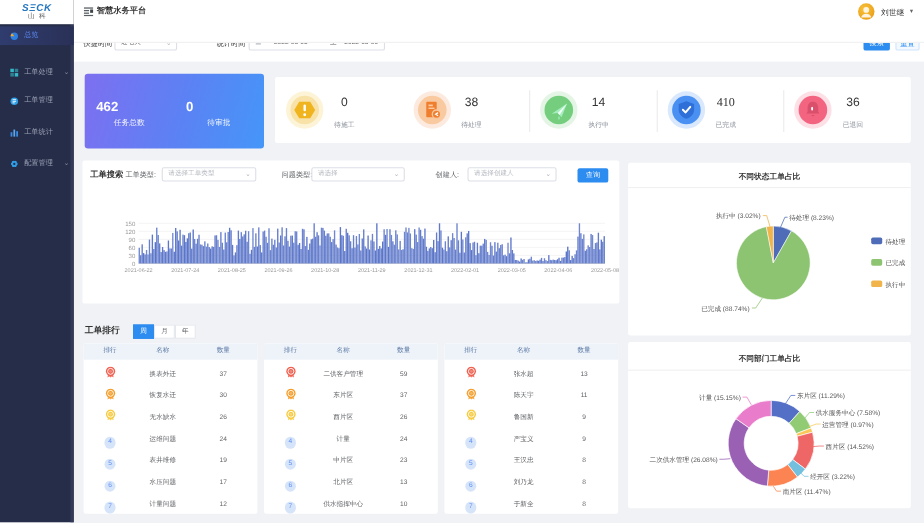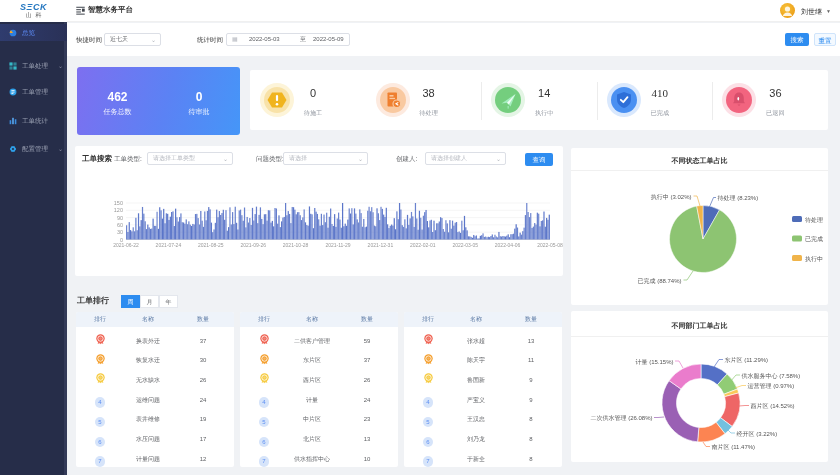--- a/index.html
+++ b/index.html
@@ -9,40 +9,40 @@
 #sidebar { position:absolute; left:0; top:0; width:67px; height:475px; background:#262d49; z-index:5; }
 #logo { position:absolute; left:0; top:0; width:67px; height:22px; background:#fff; text-align:center; }
 #logo .seck { font-weight:bold; color:#2577c0; font-size:9px; letter-spacing:0.5px; line-height:10px; margin-top:2px; font-style:italic; }
 #logo .sk { color:#555; font-size:6px; letter-spacing:4px; line-height:7px; text-indent:4px; }
 .mitem { position:absolute; left:0; width:67px; height:26px; color:#9ba1b3; font-size:6.5px; line-height:26px; }
 .mitem .mi { position:absolute; left:9px; top:50%; margin-top:-4px; width:8px; height:8px; }
 .mitem .mt { position:absolute; left:22px; }
 .mitem .caret { position:absolute; right:4px; top:0; font-size:6px; color:#8a8fa3; }
 .mitem.active { background:linear-gradient(90deg,#2f3c6e,#2a3157); color:#5d8bf7; height:17px; line-height:17px; }
 
-#topbar { position:absolute; left:67px; top:0; width:773px; height:22px; background:#fff; border-bottom:1px solid #f0f0f0; z-index:4; }
+#topbar { position:absolute; left:67px; top:0; width:773px; height:39px; background:#fff; border-bottom:1px solid #f0f0f0; z-index:4; }
 #tb-title { position:absolute; left:21px; top:5px; font-size:7.5px; color:#333; font-weight:bold; }
 #tb-ico { position:absolute; left:9px; top:6px; width:9px; height:9px; }
 #avatar { position:absolute; right:45px; top:3px; width:15px; height:15px; border-radius:50%; background:radial-gradient(circle at 40% 35%, #f8c33c, #e8930c); }
 #uname { position:absolute; right:18px; top:7px; font-size:7px; color:#333; }
 #ucaret { position:absolute; right:9px; top:8px; font-size:5px; color:#666; }
 
 #filterbar { position:absolute; left:67px; top:23px; width:773px; height:33px; background:#fff; z-index:3; }
 .flabel { position:absolute; top:13px; font-size:6.5px; color:#333; }
 .fselect { position:absolute; top:10px; height:13px; border:1px solid #dcdfe6; border-radius:2px; background:#fff; font-size:6px; color:#606266; line-height:11px; padding-left:5px; }
 .fselect .car { position:absolute; right:4px; top:1px; color:#b0b3ba; font-size:6px; }
 .btn { position:absolute; top:10px; height:13px; border-radius:2px; font-size:6.5px; text-align:center; line-height:13px; }
 .btn.blue { background:#2d8cf0; color:#fff; }
 .btn.plain { color:#2d8cf0; border:1px solid #cfe4fb; background:#f3f9ff; }
 
 #content { position:absolute; left:67px; top:56px; width:773px; height:419px; background:#f0f2f5; }
 .card { position:absolute; background:#fff; border-radius:2px; }
 
 #bluecard { position:absolute; left:10px; top:11px; width:163px; height:68px; background:linear-gradient(105deg,#7d6ff0 0%,#5b82f4 55%,#4596f8 100%); border-radius:3px; color:#fff; }
-.bc-num { position:absolute; top:22.5px; font-size:12px; font-weight:bold; width:60px; text-align:center; }
+.bc-num { position:absolute; top:22.5px; font-size:12px; font-weight:bold; width:60px; }
 .bc-lab { position:absolute; top:39.5px; font-size:7px; width:60px; text-align:center; opacity:.92; }
 
 #statcard { left:183px; top:14px; width:578px; height:60px; }
 .stat { position:absolute; top:0; height:60px; }
 .stat .halo { position:absolute; left:10px; top:12.5px; width:34px; height:34px; border-radius:50%; }
 .stat .halo .mid { position:absolute; left:4px; top:4px; width:26px; height:26px; border-radius:50%; }
 .stat .halo .mid svg { display:block; }
 .stat .num { position:absolute; left:39px; top:17px; width:48px; font-size:11px; color:#333; text-align:center; }
 .stat .lab { position:absolute; left:39px; top:38.5px; width:48px; font-size:6.2px; color:#8f959e; text-align:center; }
 .sdiv { position:absolute; top:12px; width:1px; height:38px; background:#ececec; }

